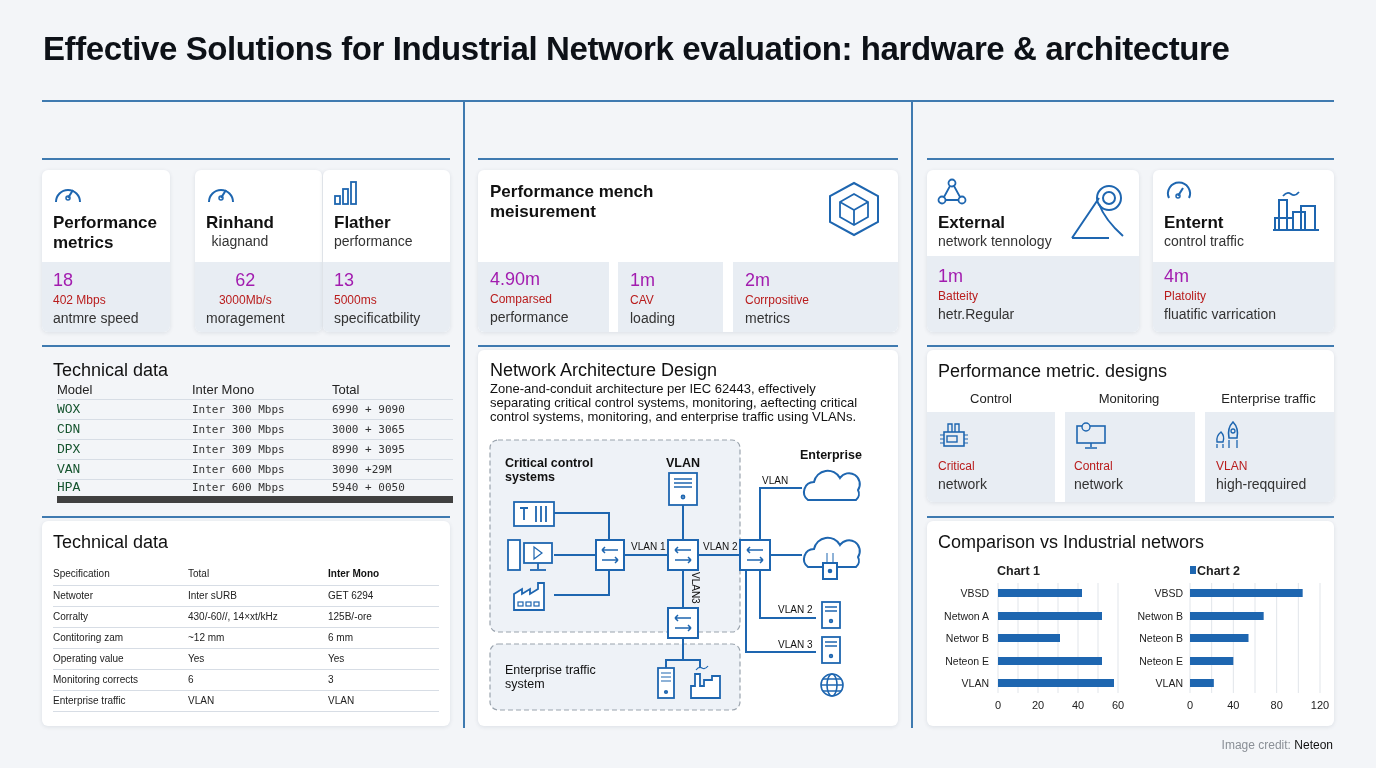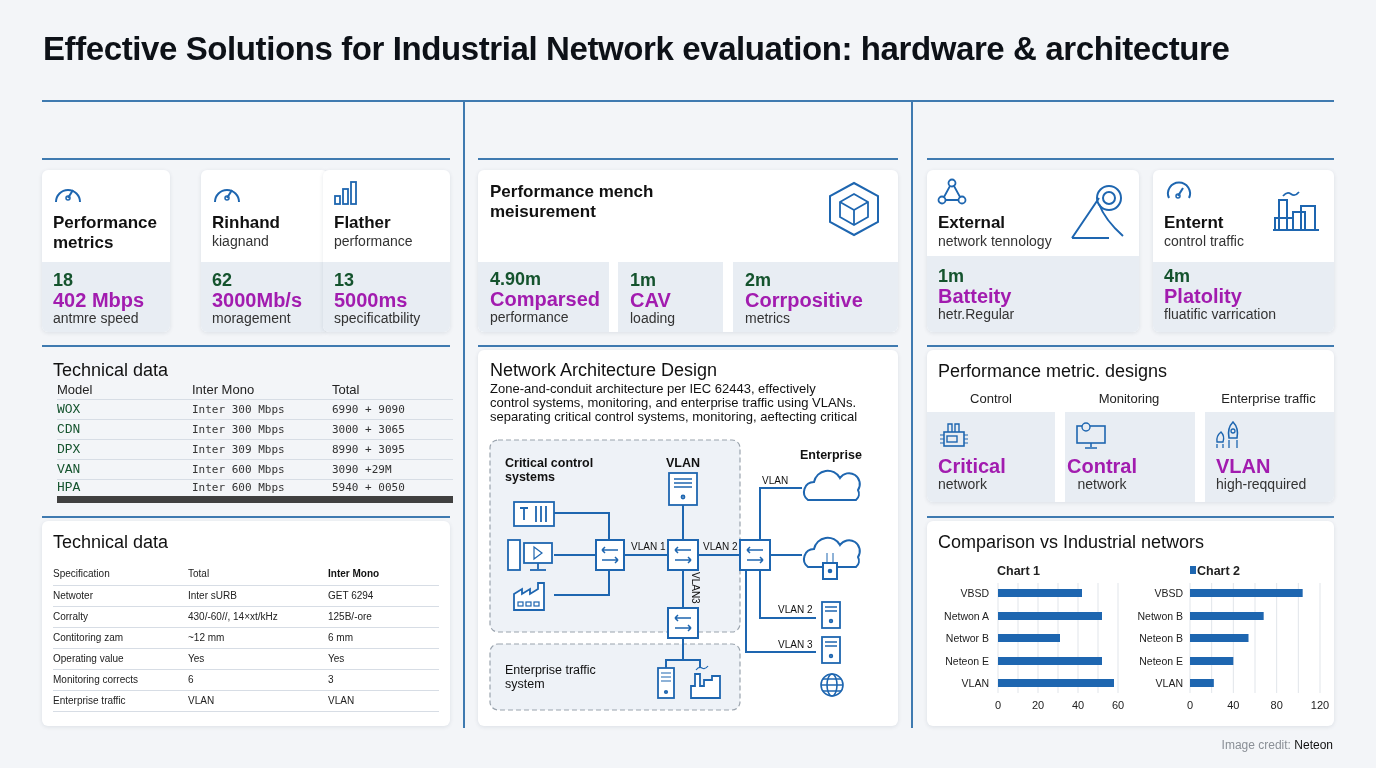--- a/index.html
+++ b/index.html
@@ -19,22 +19,22 @@
   .vline { position: absolute; width: 2px; background: #3f7ab0; }
 
   .card {
     position: absolute; background: #ffffff; border-radius: 6px;
     box-shadow: 0 1px 4px rgba(20,40,70,0.10);
     overflow: hidden;
   }
   .card .bottom { position: absolute; left: 0; right: 0; bottom: 0; background: #e8edf3; }
   .stat-title { font-weight: 700; font-size: 17px; line-height: 20px; color: #111; }
   .stat-sub { font-size: 14px; color: #333; line-height: 17px; }
-  .stat-num { font-weight: 700; font-size: 18px; color: #14532d; line-height: 20px; }
-  .stat-val { font-weight: 700; font-size: 20px; color: #a21caf; line-height: 20px; }
+  .stat-num { font-weight: 400; font-size: 18px; color: #a21caf; line-height: 20px; }
+  .stat-val { font-weight: 400; font-size: 12px; color: #b91c1c; line-height: 20px; }
   .stat-desc { font-size: 14px; color: #333; line-height: 17px; }
 
   .sec-title { font-weight: 400; font-size: 18px; color: #111; }
 
   table.tech { border-collapse: collapse; position: absolute; font-size: 13px; }
   table.tech th { text-align: left; font-weight: 400; color: #222; padding: 0; height: 19px; }
   table.tech td { border-top: 1px solid #d7dde5; height: 20px; padding: 0; color: #14532d; font-family: Liberation Mono, monospace; }
   table.tech td.mono { font-family: "DejaVu Sans Mono", "Liberation Mono", monospace; font-size: 11px; color: #333; }
 
   table.spec { border-collapse: collapse; position: absolute; font-size: 10px; }
@@ -73,21 +73,21 @@
   </div>
   <div class="bottom" style="height:70px;">
     <div style="position:absolute; left:11px; top:8px;">
       <div class="stat-num">18</div>
       <div class="stat-val">402 Mbps</div>
       <div class="stat-desc">antmre speed</div>
     </div>
   </div>
 </div>
 
-<div class="card" style="left:201px; top:170px; width:127px; height:162px;">
+<div class="card" style="left:195px; top:170px; width:127px; height:162px;text-align:center;">
   <svg style="position:absolute; left:10px; top:10px;" width="32" height="26" viewBox="0 0 32 26">
     <path d="M4 22 A12 12 0 1 1 28 22" fill="none" stroke="#1e66b0" stroke-width="2"></path>
     <line x1="16" y1="18" x2="21" y2="10" stroke="#1e66b0" stroke-width="2"></line>
     <circle cx="16" cy="18" r="2" fill="none" stroke="#1e66b0" stroke-width="1.5"></circle>
   </svg>
   <div style="position:absolute; left:11px; top:43px;">
     <div class="stat-title">Rinhand</div>
     <div class="stat-sub">kiagnand</div>
   </div>
   <div class="bottom" style="height:70px;">
@@ -241,22 +241,22 @@
     </div>
   </div>
 </div>
 
 <div class="hline" style="left:478px; top:345px; width:420px;"></div>
 
 <div class="card" style="left:478px; top:350px; width:420px; height:376px;">
   <div class="sec-title" style="position:absolute; left:12px; top:10px;">Network Architecture Design</div>
   <div style="position:absolute; left:12px; top:32px; font-size:13px; line-height:14px; color:#111;">
     <div>Zone-and-conduit architecture per IEC 62443, effectively</div>
+    <div>separating critical control systems, monitoring, aeftecting critical</div>
     <div>control systems, monitoring, and enterprise traffic using VLANs.</div>
-    <div>separating critical control systems, monitoring, aeftecting critical</div>
   </div>
 
   <svg style="position:absolute; left:0; top:0;" width="420" height="376" viewBox="0 0 420 376">
 
     <rect x="12" y="90" width="250" height="192" rx="8" fill="#eef2f7" stroke="#9aa3ad" stroke-width="1.2" stroke-dasharray="5,3"></rect>
     <rect x="12" y="294" width="250" height="66" rx="8" fill="#eef2f7" stroke="#9aa3ad" stroke-width="1.2" stroke-dasharray="5,3"></rect>
 
     <g stroke="#1e66b0" stroke-width="2" fill="none">
       <polyline points="76,163 131,163 131,190"></polyline>
       <line x1="76" y1="205" x2="118" y2="205"></line>
@@ -433,21 +433,21 @@
       <div class="stat-desc">network</div>
     </div>
   </div>
   <div style="position:absolute; left:138px; top:62px; width:130px; height:90px; background:#e8edf3;">
     <svg style="position:absolute; left:10px; top:8px;" width="32" height="30" viewBox="0 0 32 30">
       <rect x="2" y="6" width="28" height="17" fill="none" stroke="#1e66b0" stroke-width="1.6"></rect>
       <circle cx="11" cy="7" r="4" fill="#e8edf3" stroke="#1e66b0" stroke-width="1.4"></circle>
       <line x1="16" y1="23" x2="16" y2="27" stroke="#1e66b0" stroke-width="1.6"></line>
       <line x1="10" y1="28" x2="22" y2="28" stroke="#1e66b0" stroke-width="1.6"></line>
     </svg>
-    <div style="position:absolute; left:2px; top:44px;text-align:center;">
+    <div style="position:absolute; left:9px; top:44px;">
       <div class="stat-val">Contral</div>
       <div class="stat-desc">network</div>
     </div>
   </div>
   <div style="position:absolute; left:278px; top:62px; width:129px; height:90px; background:#e8edf3;">
     <svg style="position:absolute; left:8px; top:6px;" width="32" height="32" viewBox="0 0 32 32">
       <path d="M20 4 q6 6 4 16 h-8 q-2 -10 4 -16 z" fill="none" stroke="#1e66b0" stroke-width="1.6"></path>
       <circle cx="20" cy="13" r="2" fill="none" stroke="#1e66b0" stroke-width="1.3"></circle>
       <path d="M8 14 q4 4 2 10 h-6 q-1 -6 4 -10 z" fill="none" stroke="#1e66b0" stroke-width="1.4"></path>
       <path d="M4 30 v-4 M10 30 v-4 M16 30 v-8 M24 30 v-8" stroke="#1e66b0" stroke-width="1.3"></path>

